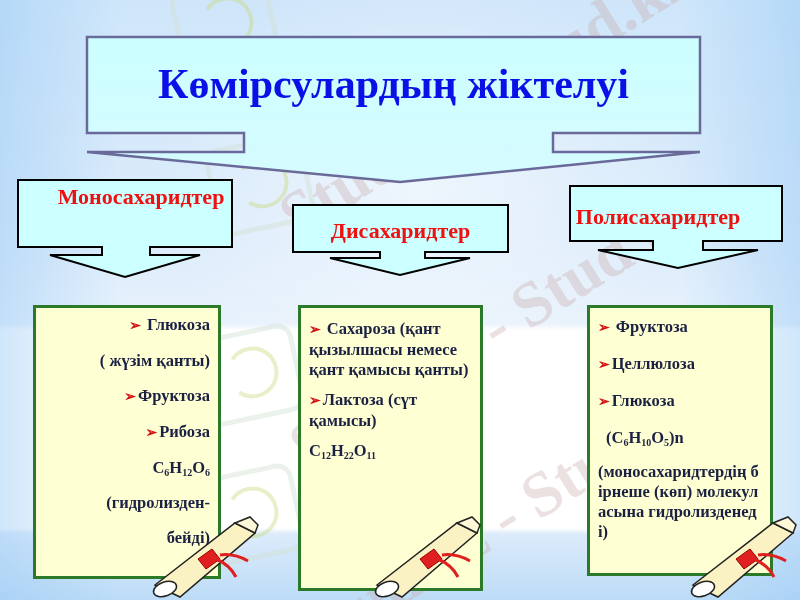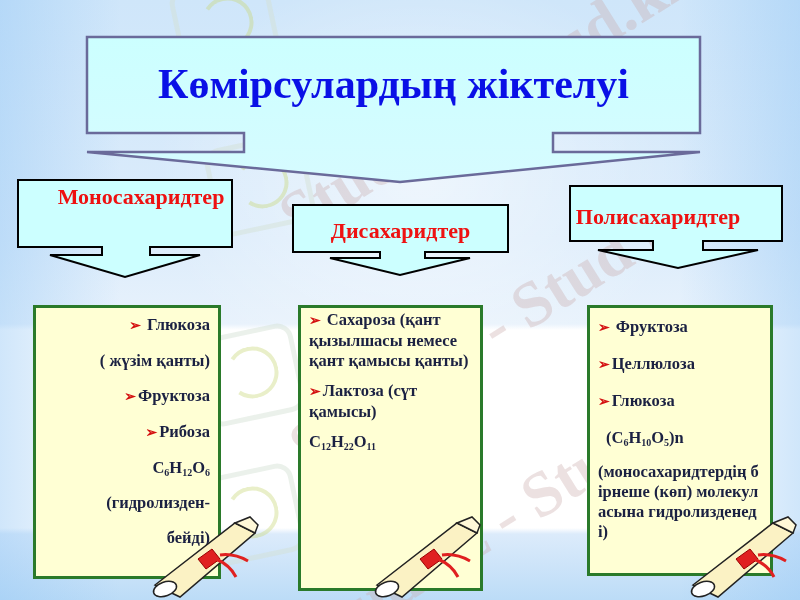--- a/index.html
+++ b/index.html
@@ -86,21 +86,21 @@
 <div class="box left" style="left:33px; top:305px; width:188px; height:274px;text-align:right;">
   <p><span class="bullet">➢</span><span> Глюкоза</span></p>
   <p>( жүзім қанты)</p>
   <p><span class="bullet">➢</span><span>Фруктоза</span></p>
   <p><span class="bullet">➢</span><span>Рибоза</span></p>
   <p><span>C</span><sub>6</sub><span>H</span><sub>12</sub><span>O</span><sub>6</sub></p>
   <p>(гидролизден-</p>
   <p>бейді)</p>
 </div>
 
-<div class="box mid" style="left:298px; top:305px; width:185px; height:286px; padding-top:2px;">
+<div class="box mid" style="left:298px; top:305px; width:185px; height:286px; padding-top:11px;">
   <p style="margin-bottom:10px;"><span class="bullet">➢</span><span> Сахароза (қант қызылшасы немесе қант қамысы қанты)</span></p>
   <p style="margin-bottom:10px;"><span class="bullet">➢</span><span>Лактоза (сүт қамысы)</span></p>
   <p style="margin-bottom:10px;"><span>C</span><sub>12</sub><span>H</span><sub>22</sub><span>O</span><sub>11</sub></p>
 </div>
 
 <div class="box right" style="left:587px; top:305px; width:186px; height:271px; padding-top:9px;">
   <p style="margin-bottom:16px;"><span class="bullet">➢</span><span> Фруктоза</span></p>
   <p style="margin-bottom:16px;"><span class="bullet">➢</span><span>Целлюлоза</span></p>
   <p style="margin-bottom:16px;"><span class="bullet">➢</span><span>Глюкоза</span></p>
   <p style="margin-bottom:14px; white-space:pre;margin-left:8px;"><span>(C</span><sub>6</sub><span>H</span><sub>10</sub><span>O</span><sub>5</sub><span>)n</span></p>

